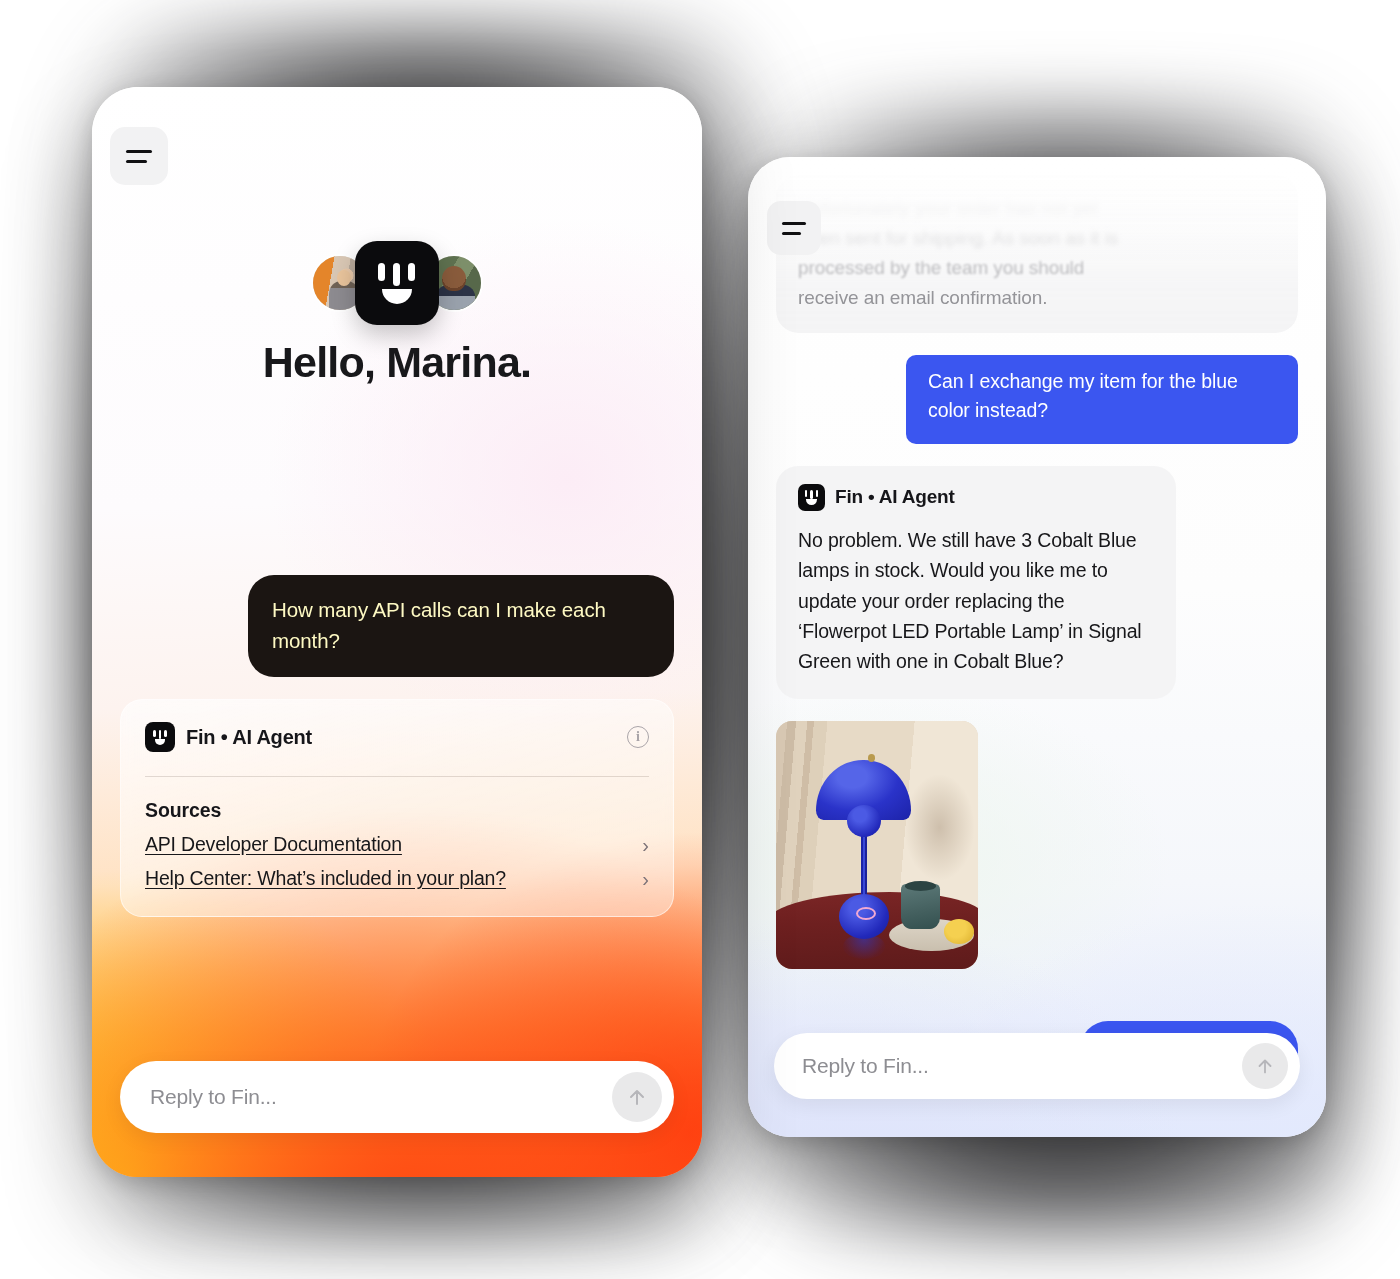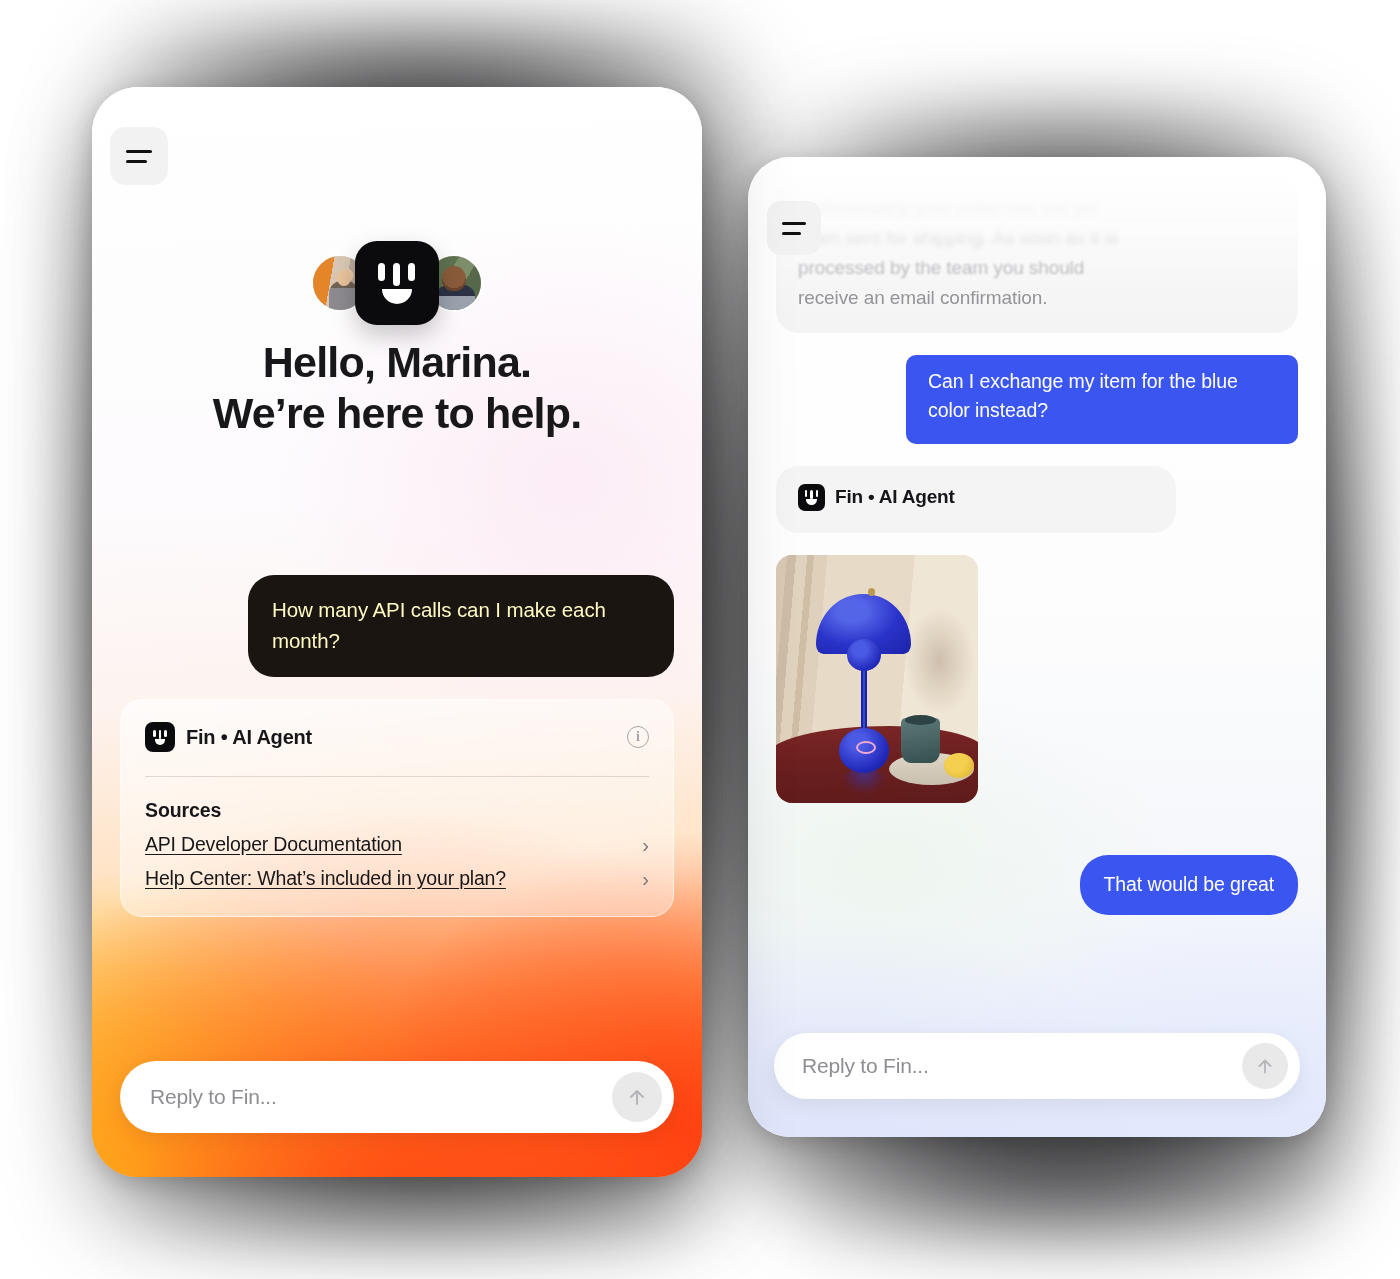--- a/index.html
+++ b/index.html
@@ -458,20 +458,21 @@
             <span class="fin-badge">
               <span class="fin-face">
                 <span class="eye e1"></span>
                   <span class="eye e2"></span>
                   <span class="eye e3"></span>
                 <span class="smile"></span>
               </span>
             </span>
             <span class="fin-name">Fin • AI Agent</span>
           </div>
+          <div class="fin-body">No problem. We still have 3 Cobalt Blue lamps in stock. Would you like me to  update your order replacing the ‘Flowerpot LED Portable Lamp’ in Signal Green with one in Cobalt Blue?</div>
         </div>
 
         <div class="product-img">
           <span class="pi-wall"></span>
           <span class="pi-shadow"></span>
           <span class="pi-table"></span>
           <span class="pi-knob"></span>
           <span class="pi-shade"></span>
           <span class="pi-ball"></span>
           <span class="pi-stem"></span>
@@ -525,21 +526,20 @@
                 <span class="eye e3"></span>
               <span class="smile"></span>
             </span>
           </span>
           <span class="avatar a2">
               <span class="ph"></span>
             </span>
         </div>
         <div class="greeting">
           <span class="l1">Hello, Marina.</span>
-          <span class="l2">We’re here to help.</span>
         </div>
       </div>
 
       <div class="msgs-left">
 
         <div class="bubble-user-dark">How many API calls can I make each month?</div>
 
         <div class="fin-card">
           <div class="fin-head">
             <span class="fin-badge">

